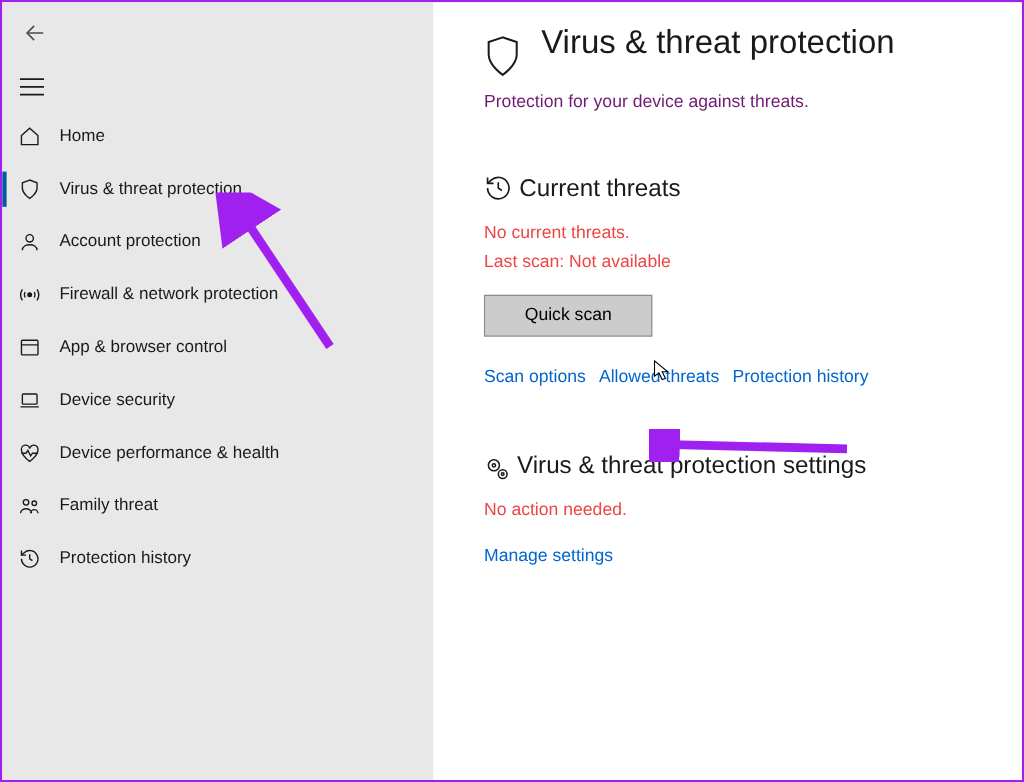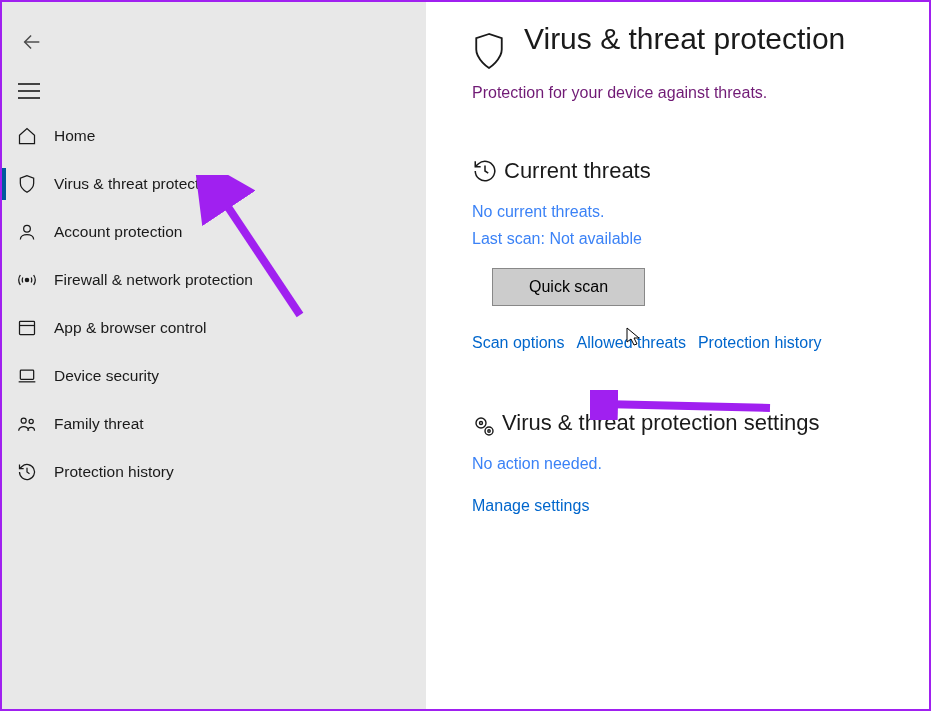--- a/index.html
+++ b/index.html
@@ -6,23 +6,23 @@
     body {
       font-family: "Segoe UI", -apple-system, sans-serif;
       width: 931px;
       height: 711px;
       border: 2px solid #a020f0;
       display: flex;
       overflow: hidden;
       color: #1a1a1a;
     }
     .sidebar {
-      width: 424px;
+      width: 392px;
       background: #e8e8e8;
-      padding-top: 20px;
+      padding-top: 8px;
       flex-shrink: 0;
     }
     .topbar {
       display: flex;
       align-items: center;
       padding: 4px 14px 20px;
     }
     .back-btn {
       width: 32px; height: 32px;
       display: flex; align-items: center; justify-content: center;
@@ -89,31 +89,30 @@
       gap: 6px;
       margin-bottom: 12px;
     }
     .section-title {
       font-size: 22px;
       font-weight: 400;
       line-height: 1.35;
     }
     .body-text {
       font-size: 16px;
-      color: #3b82f6;
+      color: #ef4444;
       line-height: 1.7;
     }
     .action-btn {
       margin-top: 16px;
       padding: 9px 36px;
       background: #ccc;
       border: 1px solid #888;
       font-size: 16px;
       font-family: inherit;
-      margin-left: 20px;
     }
     .link-list {
       margin-top: 28px;
       display: flex;
       flex-direction: row;
       gap: 12px;
     }
     .link {
       color: #0066cc;
       font-size: 16px;
@@ -196,20 +195,29 @@
       <span>App &amp; browser control</span>
     </li>
     <li class="nav-item">
       <span class="nav-icon">
         <svg width="20" height="20" viewBox="0 0 24 24" fill="none" stroke="#1a1a1a" stroke-width="1.5">
             <rect x="4" y="5" width="16" height="11" rx="1"></rect>
             <line x1="2" y1="19" x2="22" y2="19"></line>
           </svg>
       </span>
       <span>Device security</span>
+    </li>
+    <li class="nav-item">
+      <span class="nav-icon">
+        <svg width="20" height="20" viewBox="0 0 24 24" fill="none" stroke="#1a1a1a" stroke-width="1.5">
+            <path d="M12 21C12 21 3 14 3 8.5A4.5 4.5 0 0 1 12 7a4.5 4.5 0 0 1 9 1.5C21 14 12 21 12 21Z"></path>
+            <polyline points="3 12 8 12 10 9 13 15 15 12 21 12"></polyline>
+          </svg>
+      </span>
+      <span>Device performance &amp; health</span>
     </li>
     <li class="nav-item">
       <span class="nav-icon">
         <svg width="20" height="20" viewBox="0 0 24 24" fill="none" stroke="#1a1a1a" stroke-width="1.5">
             <circle cx="8" cy="8" r="3"></circle>
             <circle cx="17" cy="9" r="2.5"></circle>
             <path d="M2 20c0-3 3-5 6-5s6 2 6 5M13 20c0-2.5 2-4 4-4s4 1.5 4 4"></path>
           </svg>
       </span>
       <span>Family threat</span>

